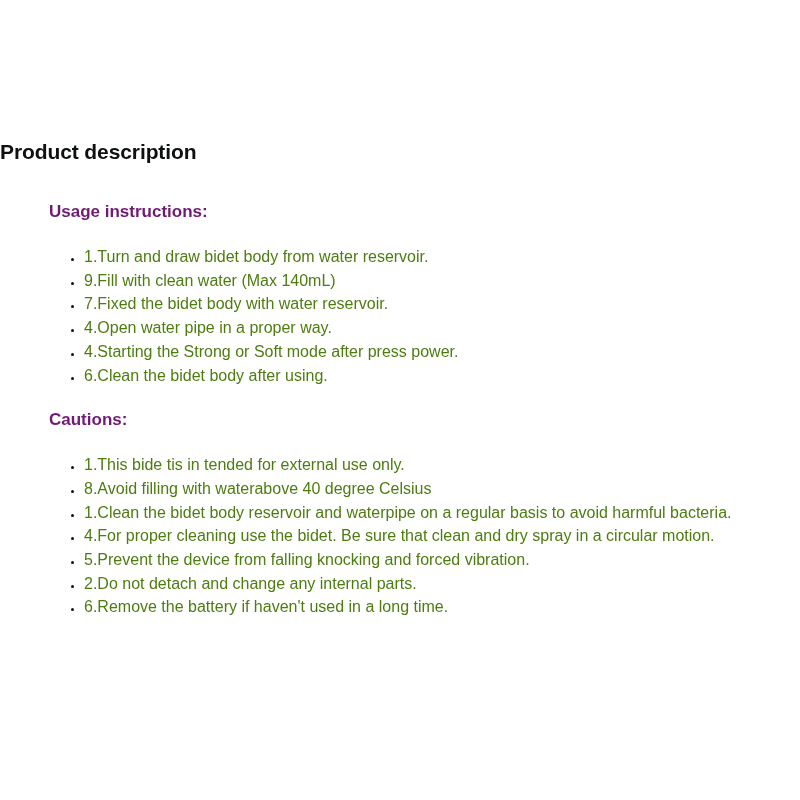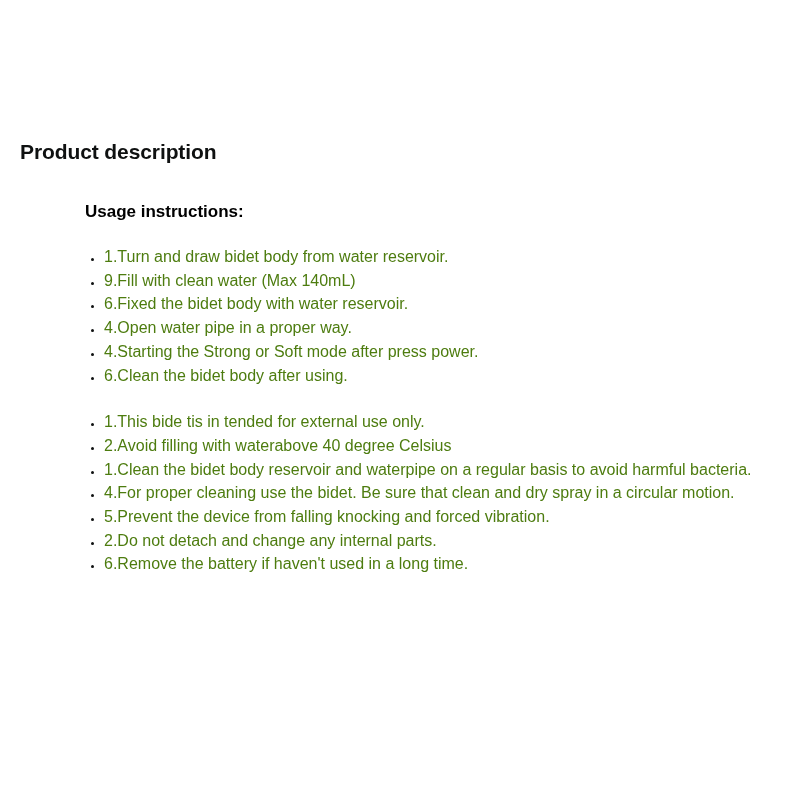--- a/index.html
+++ b/index.html
@@ -12,39 +12,39 @@
     height: 800px;
     overflow: hidden;
     font-family: "Liberation Sans", sans-serif;
     color: #0F1111;
     -webkit-font-smoothing: antialiased;
   }
   .page {
     box-sizing: border-box;
     width: 800px;
     height: 800px;
-    padding: 138px 8px 0 20px;
+    padding: 138px 8px 0 0;
   }
   h2.section-title {
     margin: 0;
     font-size: 21px;
     line-height: 27px;
     font-weight: 700;
     color: #0F1111;
     letter-spacing: -0.1px;
   }
   .content {
     margin-left: 49px;
   }
   h4.sub-heading {
-    margin: 16px;
+    margin: 0;
     font-size: 17px;
     line-height: 21px;
     font-weight: 700;
-    color: #000000;
+    color: #701a75;
   }
   h4.usage-heading {
     margin-top: 36px;
   }
   h4.cautions-heading {
     margin-top: 22px;
   }
   ul.bullet-list {
     margin: 23px 0 0 0;
     padding: 0 0 0 35px;
@@ -68,30 +68,31 @@
 
   <h2 class="section-title">Product description</h2>
 
   <div class="content">
 
     <h4 class="sub-heading usage-heading">Usage instructions:</h4>
 
     <ul class="bullet-list">
       <li>1.Turn and draw bidet body from water reservoir.</li>
       <li>9.Fill with clean water (Max 140mL)</li>
-      <li>6.Fixed the bidet body with water reservoir.</li>
+      <li>7.Fixed the bidet body with water reservoir.</li>
       <li>4.Open water pipe in a proper way.</li>
       <li>4.Starting the Strong or Soft mode after press power.</li>
       <li>6.Clean the bidet body after using.</li>
     </ul>
 
+    <h4 class="sub-heading cautions-heading">Cautions:</h4>
 
     <ul class="bullet-list">
       <li>1.This bide tis in tended for external use only.</li>
-      <li>2.Avoid filling with waterabove 40 degree Celsius</li>
+      <li>8.Avoid filling with waterabove 40 degree Celsius</li>
       <li>1.Clean the bidet body reservoir and waterpipe on a regular basis to avoid harmful bacteria.</li>
       <li>4.For proper cleaning use the bidet. Be sure that clean and dry spray in a circular motion.</li>
       <li>5.Prevent the device from falling knocking and forced vibration.</li>
       <li>2.Do not detach and change any internal parts.</li>
       <li>6.Remove the battery if haven't used in a long time.</li>
     </ul>
 
   </div>
 </div>
 

